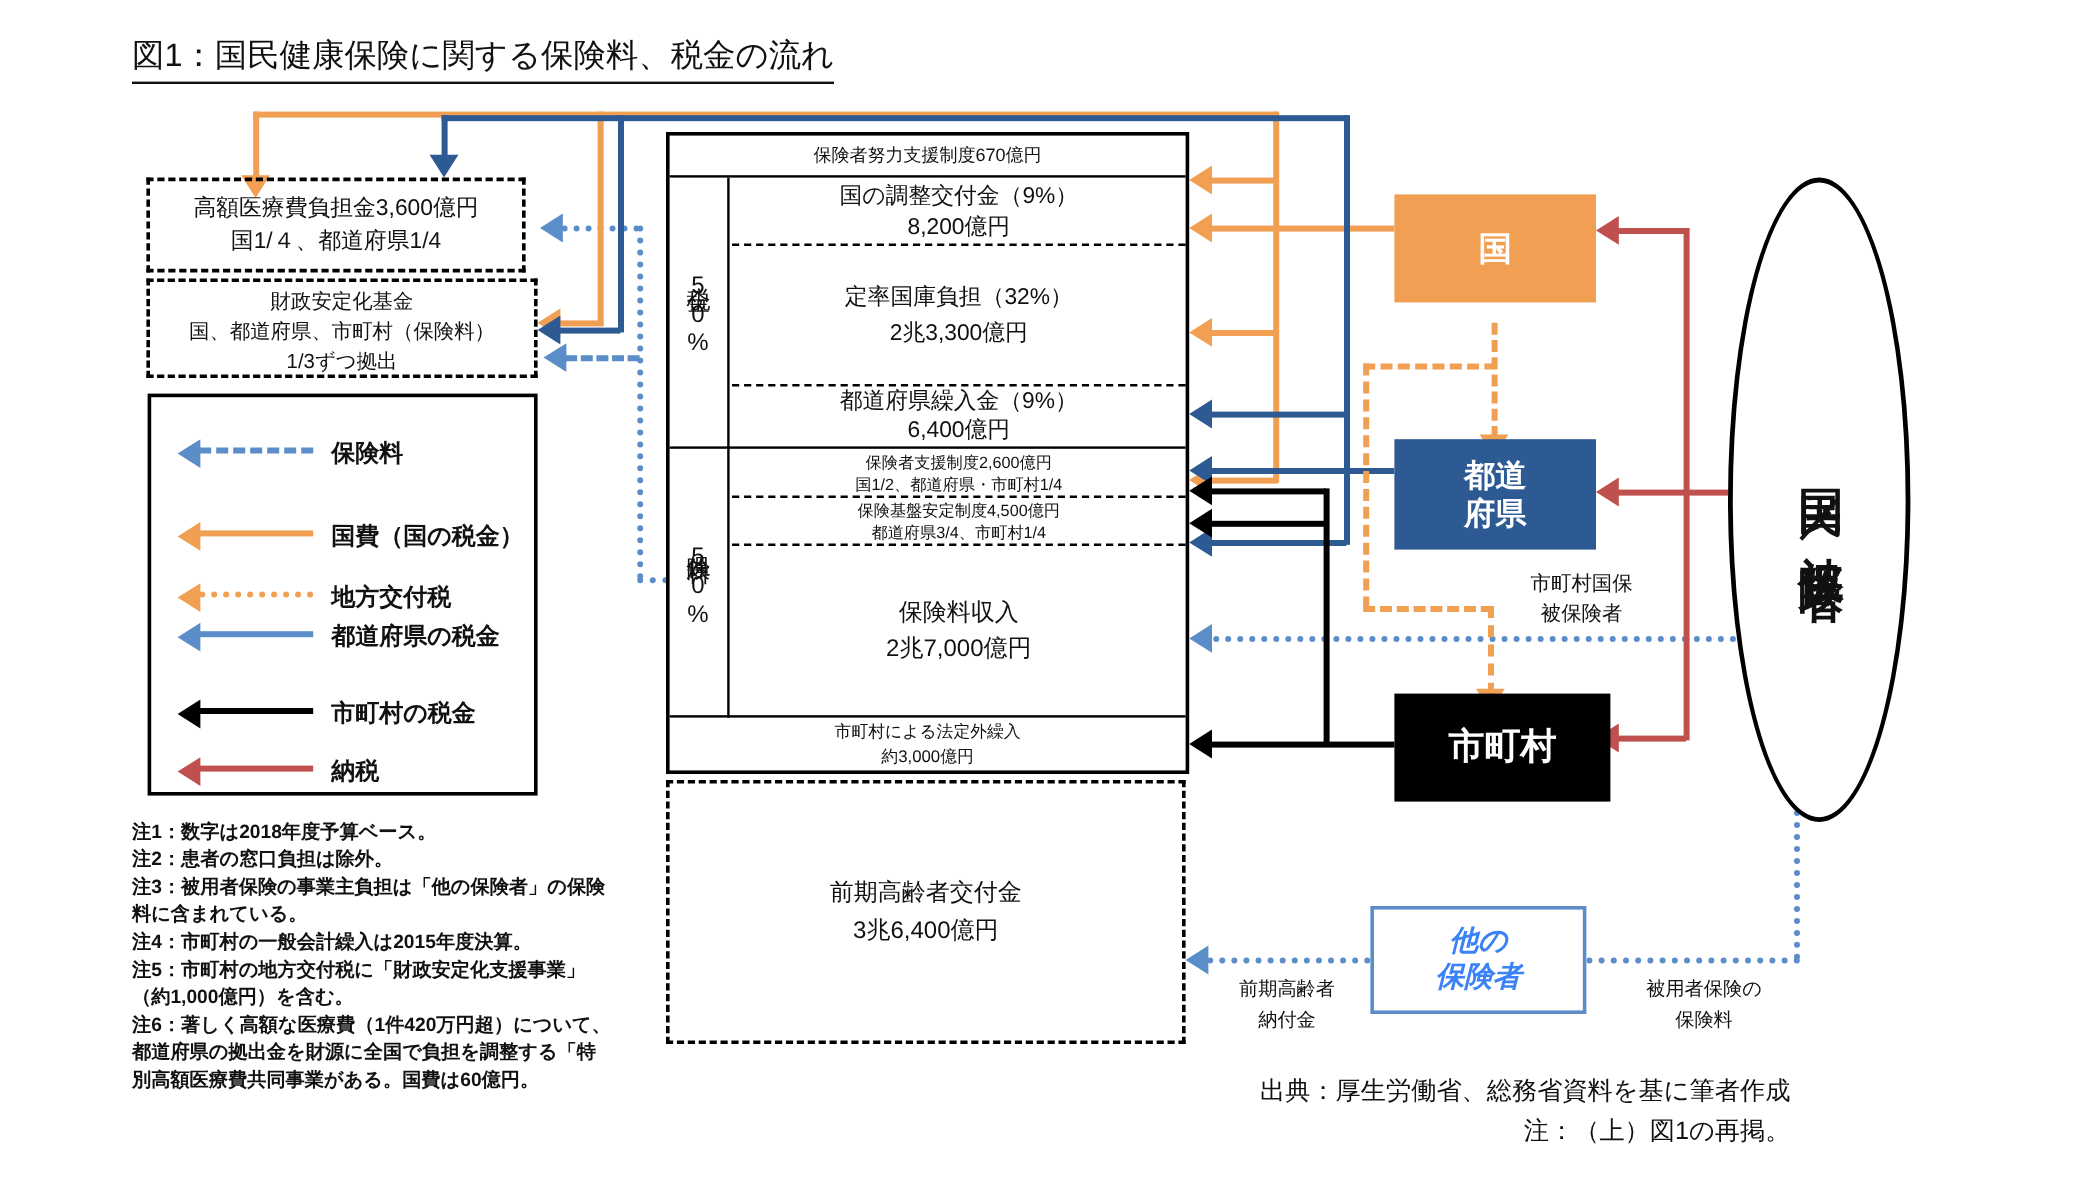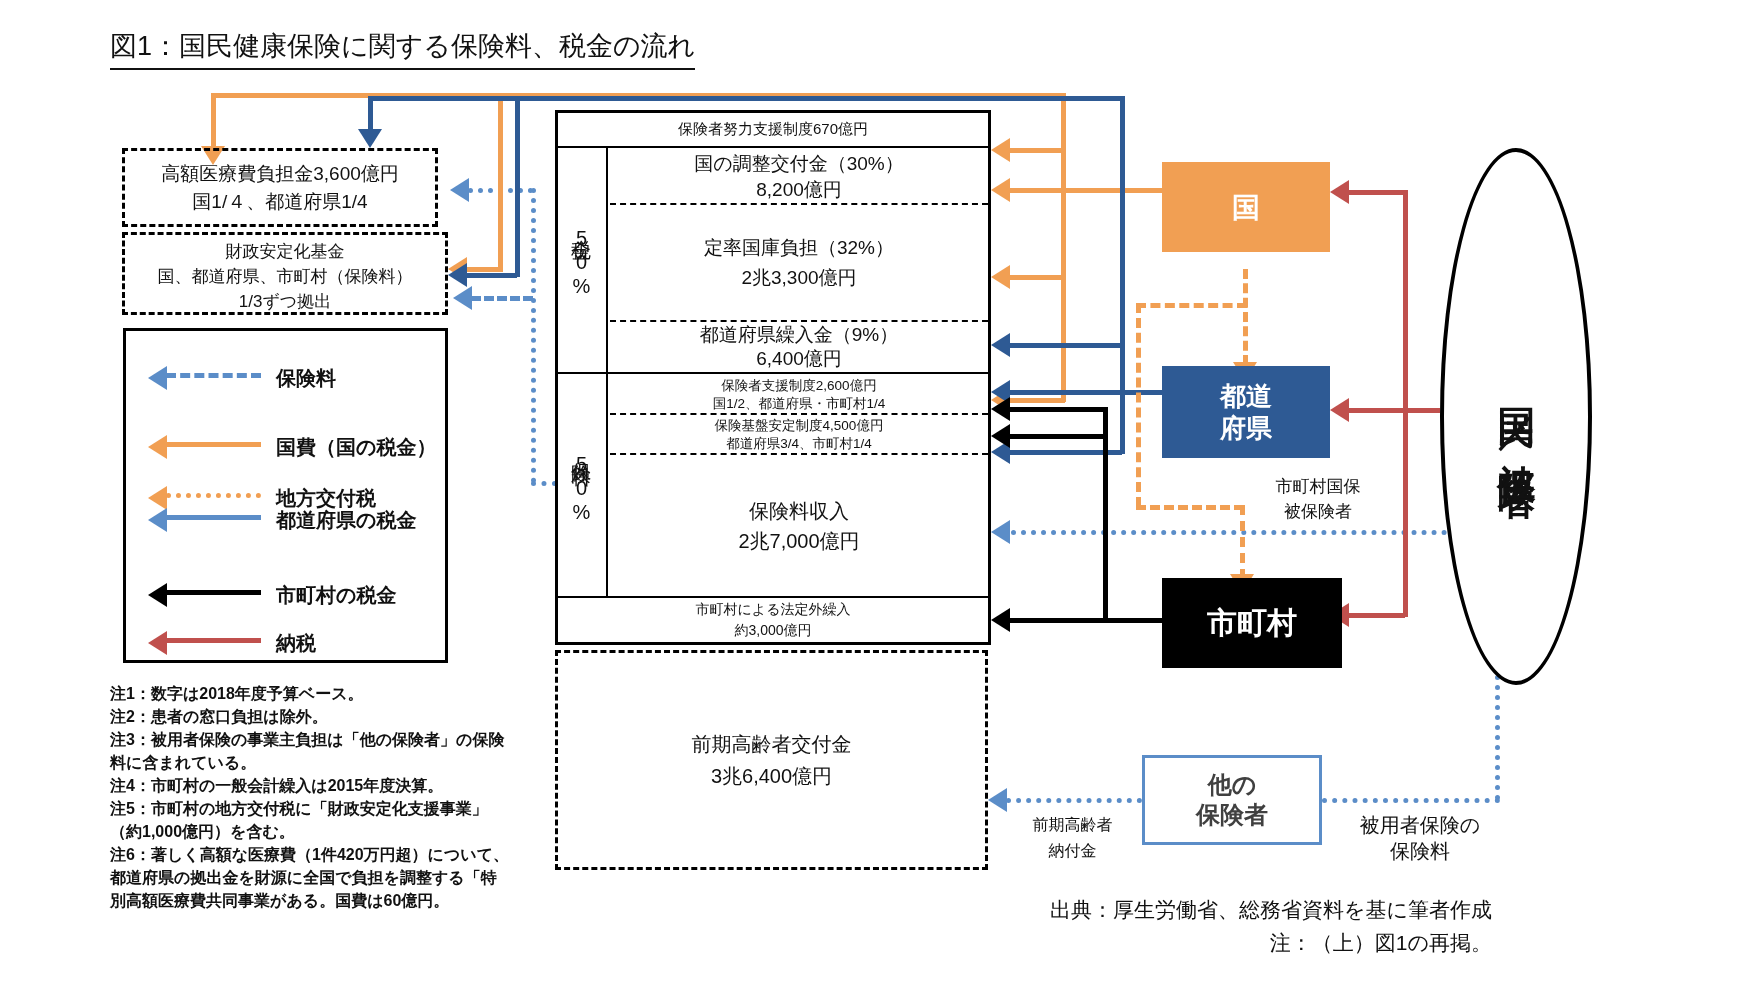--- a/index.html
+++ b/index.html
@@ -150,21 +150,21 @@
     <div class="legend-row or" style="left:0;top:84px;width:320px;">
       <span class="head"></span>
       <span class="line"></span>
       <span class="lab">国費（国の税金）</span>
     </div>
     <div class="legend-row or" style="left:0;top:135px;width:320px;padding-left:32px;">
       <span class="head"></span>
       <span class="line" style="border-top-style:dotted;"></span>
       <span class="lab">地方交付税</span>
     </div>
-    <div class="legend-row lb" style="left:0;top:174px;width:320px;padding-left:28px;">
+    <div class="legend-row lb" style="left:0;top:185px;width:320px;padding-left:28px;">
       <span class="head"></span>
       <span class="line"></span>
       <span class="lab">都道府県の税金</span>
     </div>
     <div class="legend-row cr" style="left:0;top:297px;width:320px;">
       <span class="head"></span>
       <span class="line"></span>
       <span class="lab">納税</span>
     </div>
     <div class="legend-row bk" style="left:0;top:249px;width:320px;">
@@ -192,21 +192,21 @@
     <div class="divh" style="left:558px;top:596px;width:430px;"></div>
     <div class="divh dash" style="left:610px;top:203px;width:378px;"></div>
     <div class="divh dash" style="left:610px;top:320px;width:378px;"></div>
     <div class="divh dash" style="left:610px;top:413px;width:378px;"></div>
     <div class="divh dash" style="left:610px;top:453px;width:378px;"></div>
 
     <div class="cell vtext" style="left:558px;top:150px;width:48px;height:222px;font-size:20px;">税金50%</div>
     <div class="cell vtext" style="left:558px;top:376px;width:48px;height:220px;font-size:20px;">保険料50%</div>
 
     <div class="cell" style="left:610px;top:150px;width:378px;height:53px;font-size:19px;line-height:26px;">
-      <div>国の調整交付金（30%）</div>
+      <div>国の調整交付金（9%）</div>
       <div>8,200億円</div>
     </div>
     <div class="cell" style="left:610px;top:207px;width:378px;height:111px;font-size:19px;line-height:30px;">
       <div>定率国庫負担（32%）</div>
       <div>2兆3,300億円</div>
     </div>
     <div class="cell" style="left:610px;top:324px;width:378px;height:46px;font-size:19px;line-height:24px;">
       <div>都道府県繰入金（9%）</div>
       <div>6,400億円</div>
     </div>
@@ -232,38 +232,38 @@
     <div>前期高齢者交付金</div>
     <div>3兆6,400億円</div>
   </div>
 
   <div class="entity" style="left:1162px;top:162px;width:168px;height:90px;background:#F19F53;font-size:28px;">国</div>
   <div class="entity" style="left:1162px;top:366px;width:168px;height:92px;background:#2E5A94;font-size:26px;">
     <div>都道</div>
     <div>府県</div>
   </div>
   <div class="entity" style="left:1162px;top:578px;width:180px;height:90px;background:#000;font-size:30px;">市町村</div>
-  <div class="entity" style="left:1142px;top:755px;width:180px;height:90px;background:#fff;border:3px solid #5B8DC8;box-sizing:border-box;color:#404040;font-size:24px;">
+  <div class="entity" style="left:1142px;top:755px;width:180px;height:90px;background:#fff;border:3px solid #5B8DC8;box-sizing:border-box;color:#3b82f6;font-size:24px;font-style:italic;">
     <div>他の</div>
     <div>保険者</div>
   </div>
 
   <div class="cell" style="left:1440px;top:148px;width:152px;height:537px;border:4px solid #000;border-radius:50%;background:#fff;box-sizing:border-box;">
     <div class="vtext" style="font-size:38px;font-weight:bold;letter-spacing:6px;">国民／被保険者</div>
   </div>
 
   <div class="lbl" style="left:1248px;top:474px;width:140px;font-size:17px;line-height:25px;">
     <div>市町村国保</div>
     <div>被保険者</div>
   </div>
   <div class="lbl" style="left:1000px;top:812px;width:145px;font-size:16px;line-height:26px;">
     <div>前期高齢者</div>
     <div>納付金</div>
   </div>
-  <div class="lbl" style="left:1345px;top:812px;width:150px;font-size:20px;line-height:26px;">
+  <div class="lbl" style="left:1345px;top:812px;width:150px;font-size:16px;line-height:26px;">
     <div>被用者保険の</div>
     <div>保険料</div>
   </div>
 
   <div class="src">
     <div>出典：厚生労働省、総務省資料を基に筆者作成</div>
     <div>注：（上）図1の再掲。</div>
   </div>
 
 </div>

